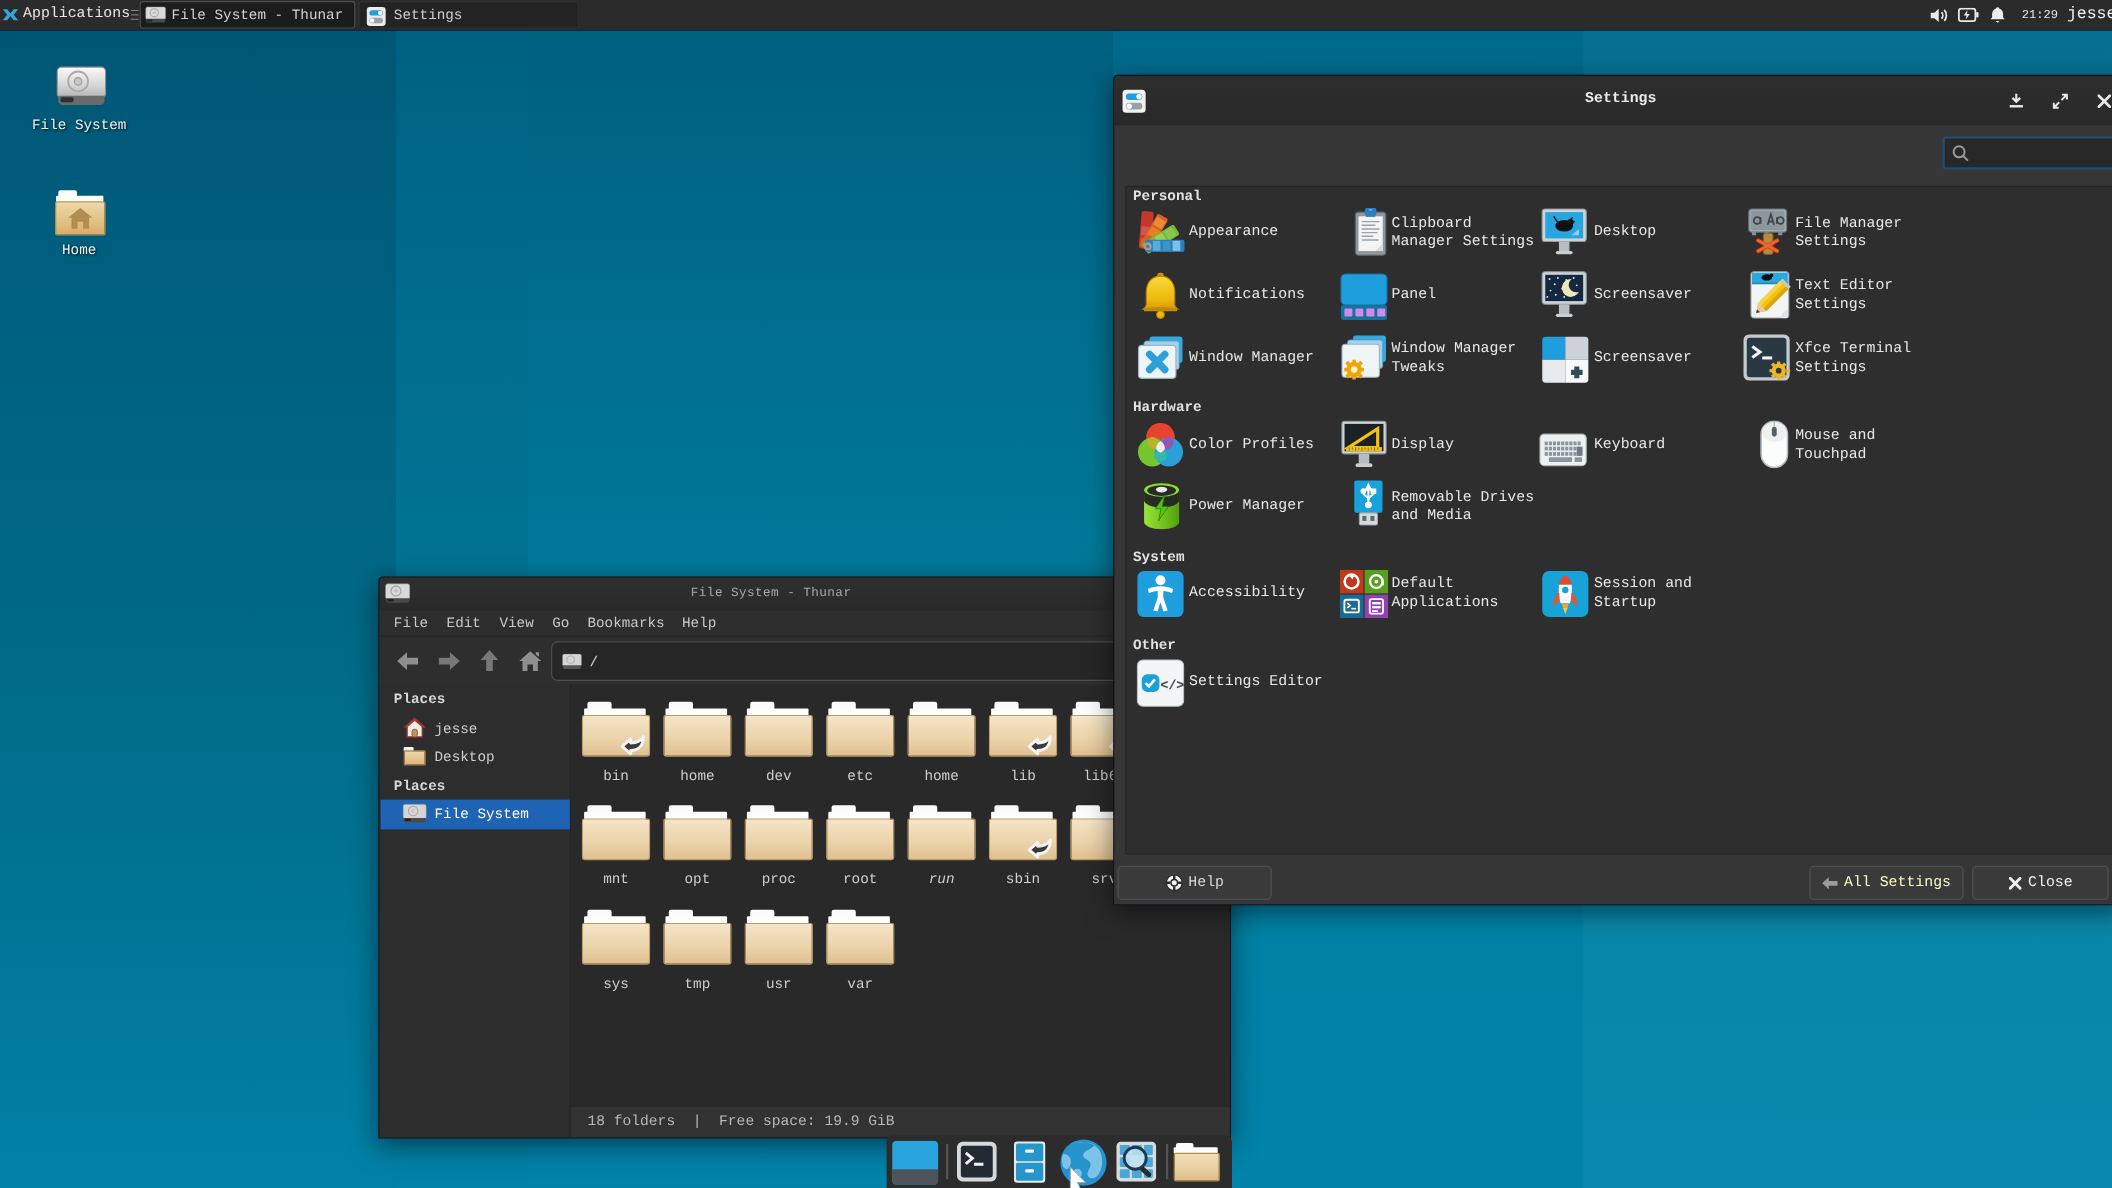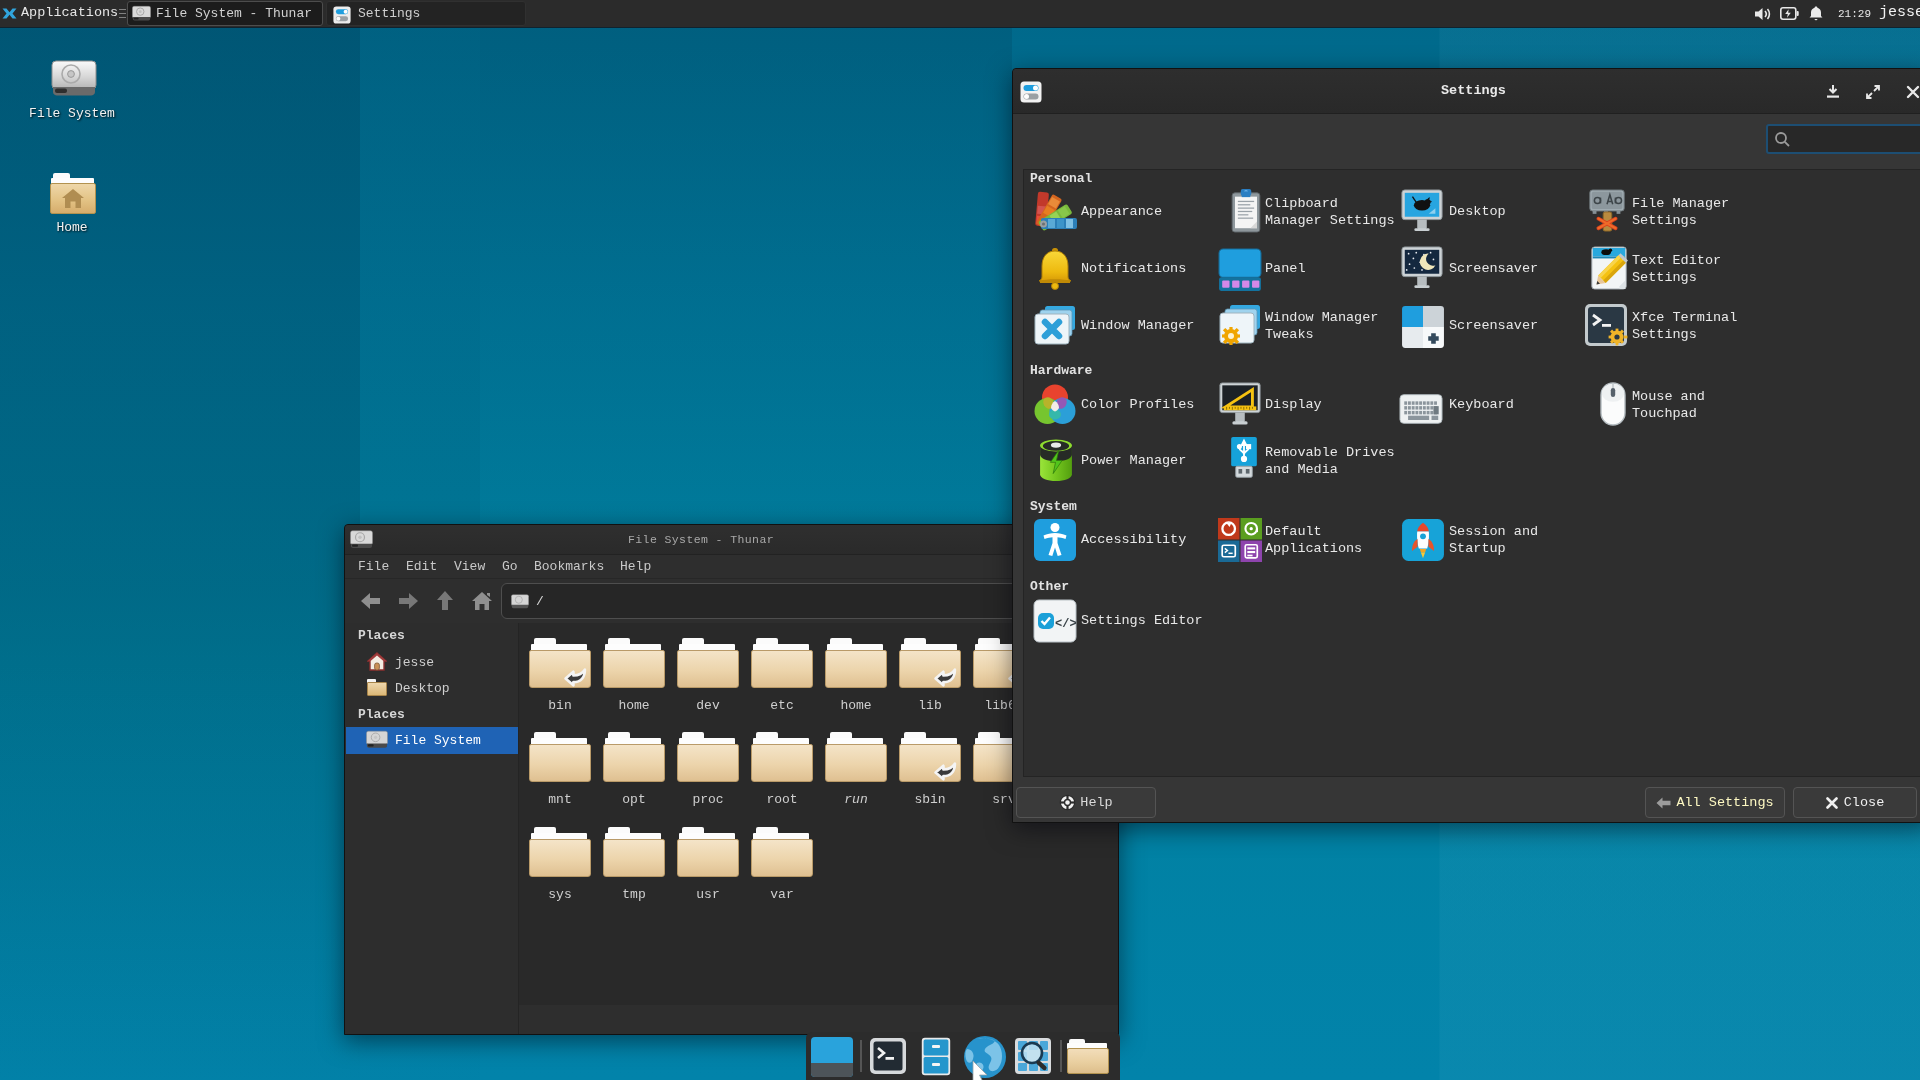--- a/index.html
+++ b/index.html
@@ -311,20 +311,21 @@
         <div class="body"></div>
       </div>
 <div class="flabel" style="left:152px;top:264px;">usr</div>
 <div class="folder" style="left:232px;top:204px;">
         <div class="tab"></div>
         <div class="paper"></div>
         <div class="body"></div>
       </div>
 <div class="flabel" style="left:226px;top:264px;">var</div>
 </div>
+  <div class="statusbar"><span style="margin-left:15px">18 folders&nbsp;&nbsp;|&nbsp;&nbsp;Free space: 19.9 GiB</span></div>
 </div>
 
 <div class="window" id="settings">
   <div class="titlebar">
     <svg style="position:absolute;left:7px;top:12px" width="22" height="22" viewBox="0 0 22 22">
       <rect x="0.5" y="0.5" width="21" height="21" rx="3.5" fill="#f2f2f2"></rect>
       <rect x="3.5" y="4" width="15" height="6" rx="3" fill="#1f9ede"></rect>
         <circle cx="15.5" cy="7" r="2.5" fill="#fdfdfd"></circle>
       <rect x="3.5" y="12.5" width="15" height="6" rx="3" fill="#9aa0a4"></rect>
         <circle cx="6.5" cy="15.5" r="2.5" fill="#fdfdfd"></circle>

